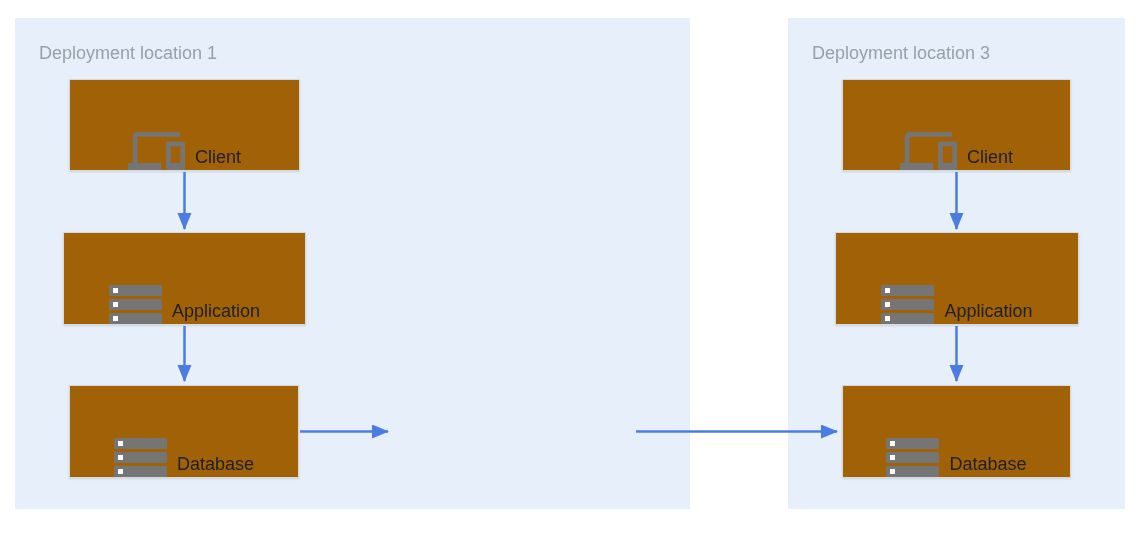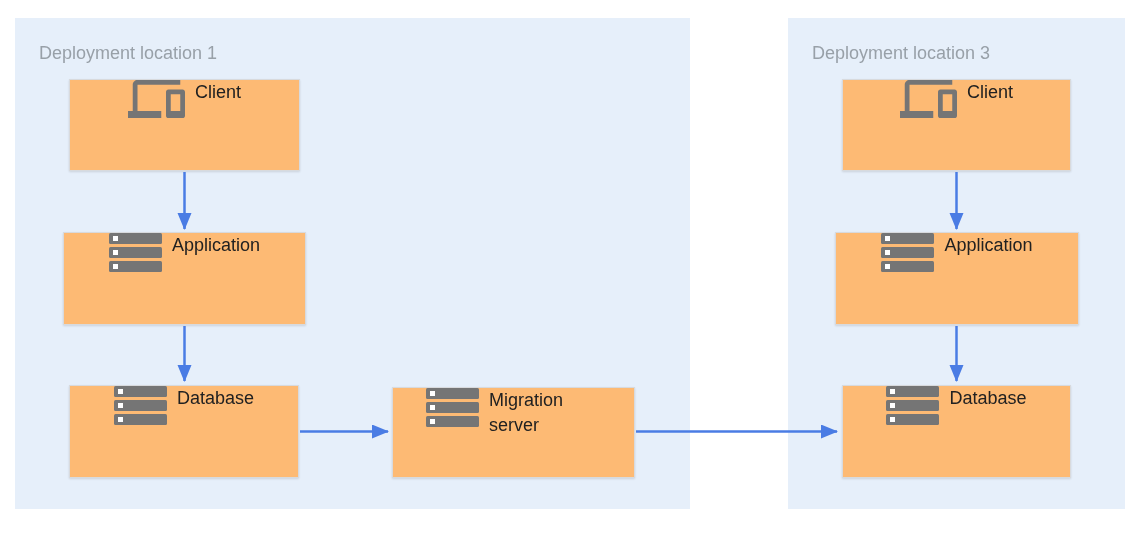--- a/index.html
+++ b/index.html
@@ -25,26 +25,26 @@
     position: absolute;
     left: 24px;
     top: 24px;
     font-size: 18px;
     line-height: 22px;
     color: #98A0A8;
     white-space: nowrap;
   }
   .node {
     position: absolute;
-    background: #fdba74;
+    background: #a16207;
     border: 1px solid #D8DADD;
     box-shadow: 0 1px 2px rgba(0,0,0,0.12);
     box-sizing: border-box;
     display: flex;
-    align-items: flex-start;
+    align-items: flex-end;
     justify-content: center;
     gap: 10px;
   }
   #n-client1    { left: 69px;  top: 79px;  width: 231px; height: 92px; }
   #n-app1       { left: 63px;  top: 232px; width: 243px; height: 93px; }
   #n-db1        { left: 69px;  top: 385px; width: 230px; height: 93px; }
   #n-migration  { left: 392px; top: 387px; width: 243px; height: 91px; }
   #n-client2    { left: 842px; top: 79px;  width: 229px; height: 92px; }
   #n-app2       { left: 835px; top: 232px; width: 244px; height: 93px; }
   #n-db2        { left: 842px; top: 385px; width: 229px; height: 93px; }
@@ -117,37 +117,20 @@
         <g fill="#ffffff">
           <rect x="4" y="3" width="5" height="5"></rect>
           <rect x="4" y="17" width="5" height="5"></rect>
           <rect x="4" y="31" width="5" height="5"></rect>
         </g>
       </svg>
     </span>
     <span class="node-label">Database</span>
   </div>
 
-  <div class="node" id="n-migration">
-    <span class="node-icon">
-      <svg width="53" height="39" viewBox="0 0 53 39" aria-hidden="true">
-        <g fill="#757575">
-          <rect x="0" y="0" width="53" height="11" rx="1.5"></rect>
-          <rect x="0" y="14" width="53" height="11" rx="1.5"></rect>
-          <rect x="0" y="28" width="53" height="11" rx="1.5"></rect>
-        </g>
-        <g fill="#ffffff">
-          <rect x="4" y="3" width="5" height="5"></rect>
-          <rect x="4" y="17" width="5" height="5"></rect>
-          <rect x="4" y="31" width="5" height="5"></rect>
-        </g>
-      </svg>
-    </span>
-    <span class="node-label">Migration server</span>
-  </div>
 
   <div class="node" id="n-client2">
     <span class="node-icon">
       <svg width="57" height="38" viewBox="0 4 24 16" aria-hidden="true">
         <path fill="#757575" d="M4 6h18V4H4c-1.1 0-2 .9-2 2v11H0v3h14v-3H4V6zm19 2h-6c-.55 0-1 .45-1 1v10c0 .55.45 1 1 1h6c.55 0 1-.45 1-1V9c0-.55-.45-1-1-1zm-1 9h-4v-7h4v7z"></path>
       </svg>
     </span>
     <span class="node-label">Client</span>
   </div>
 

